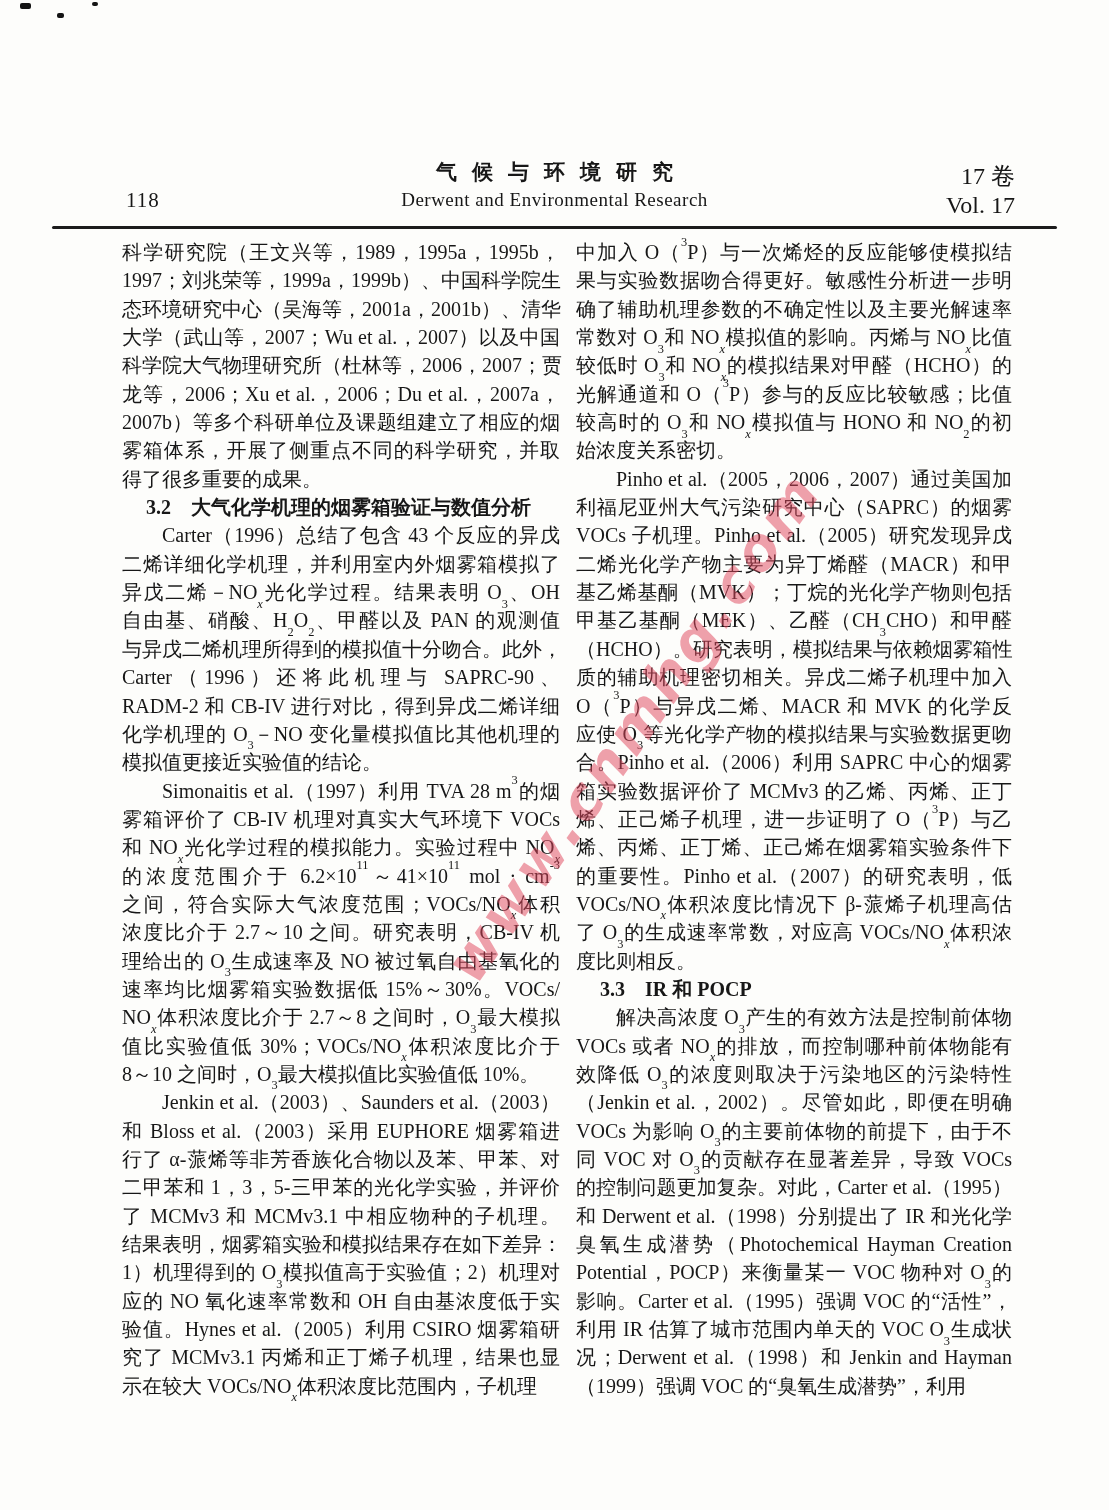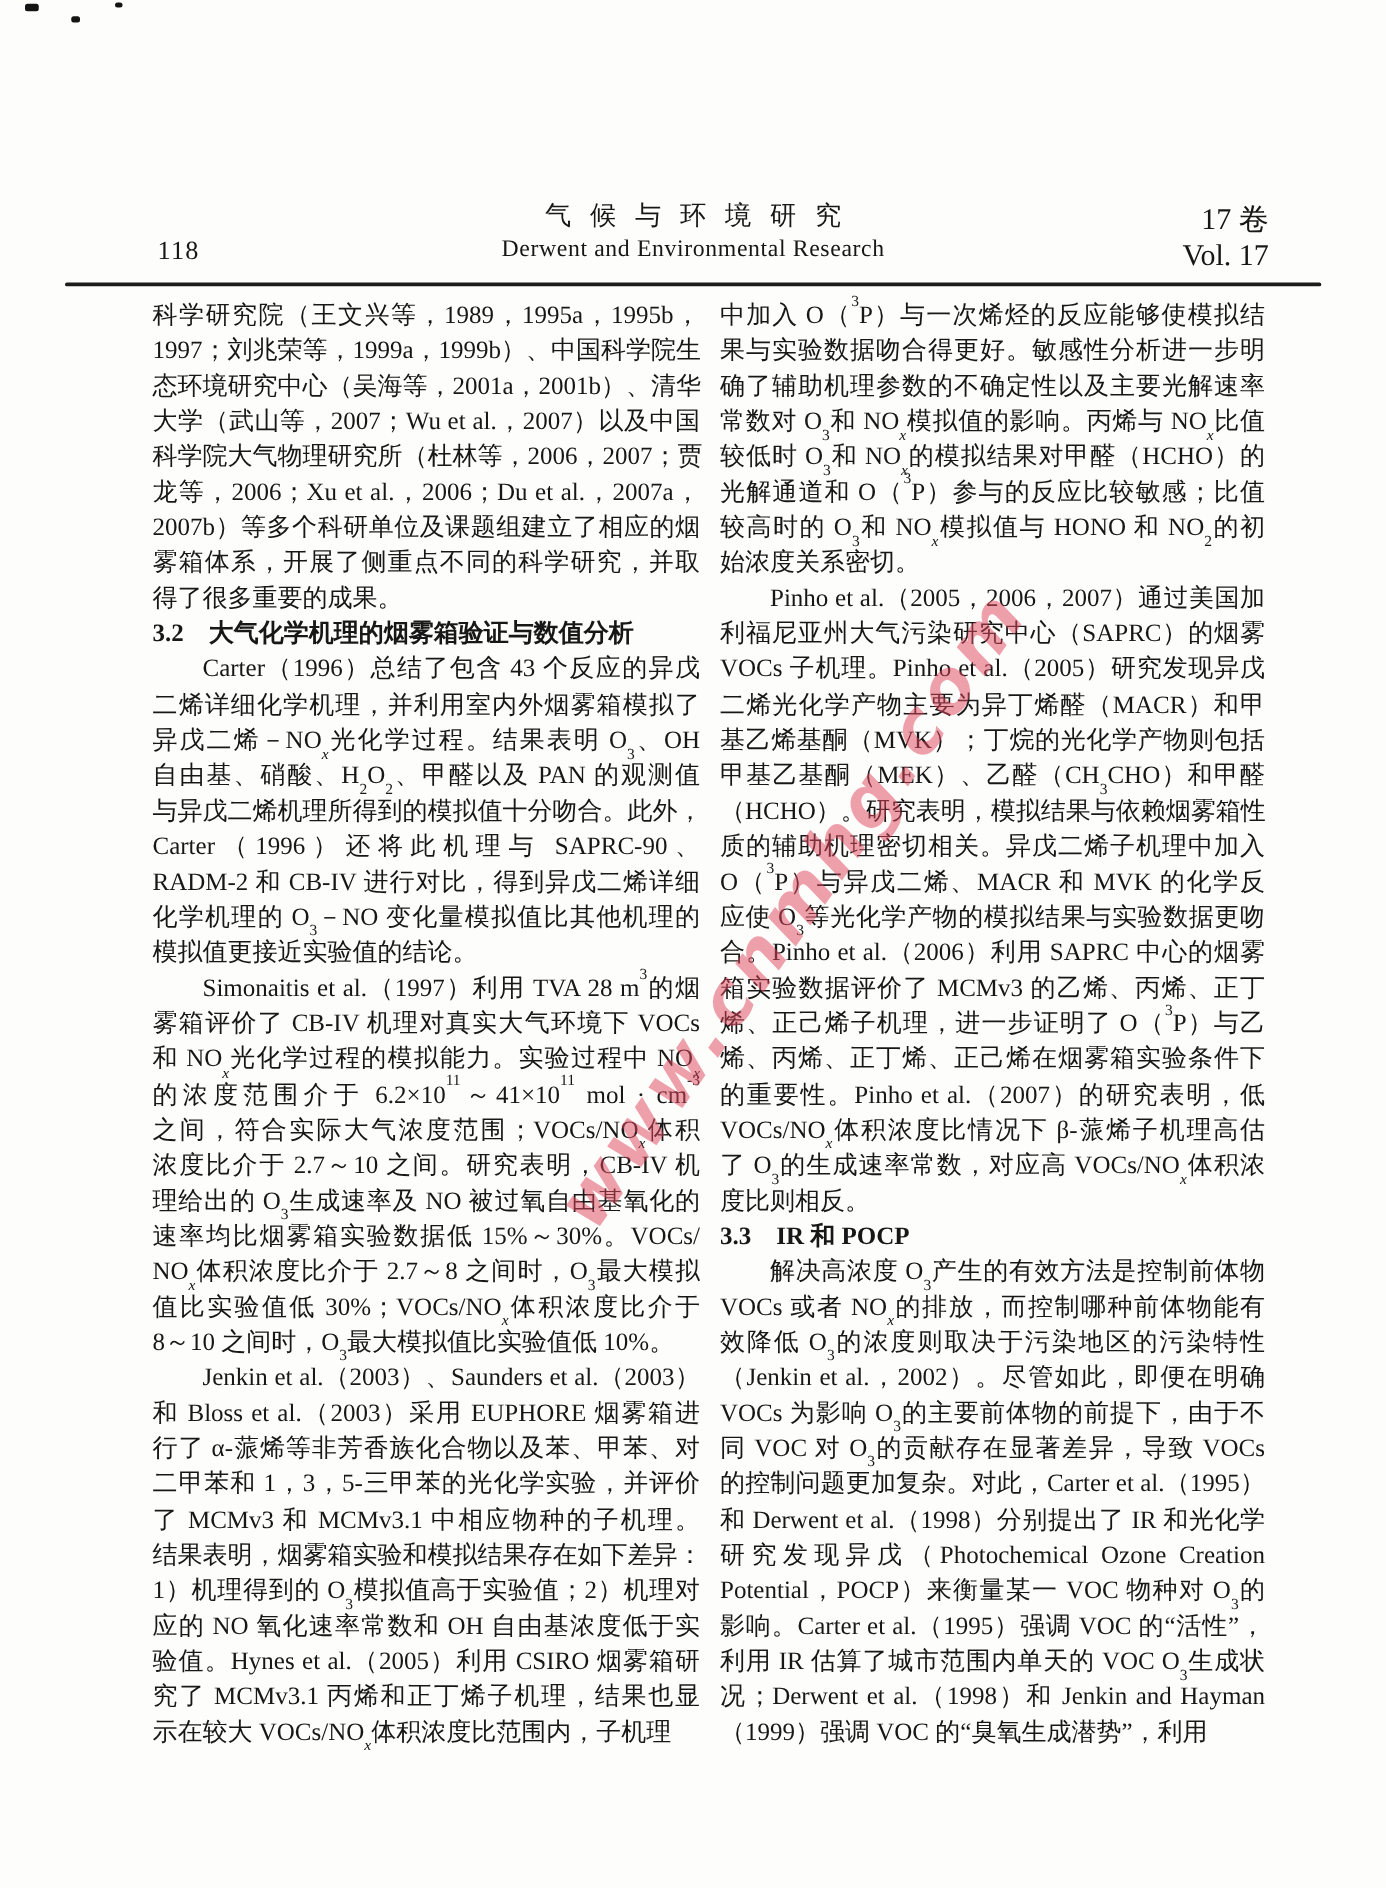--- a/index.html
+++ b/index.html
@@ -13,21 +13,21 @@
   }
   
   .pageno{
     position:absolute;left:126px;top:188px;
     font-size:21px;letter-spacing:1px;
   }
   .head-center{
     position:absolute;left:0;top:158px;width:1109px;text-align:center;
   }
   .jcn{
-    font-size:21px;font-weight:normal;letter-spacing:15px;
+    font-size:21px;font-weight:bold;letter-spacing:15px;
     text-indent:15px;
   }
   .jen{font-size:19px;margin-top:3px;letter-spacing:0.5px;}
   .vol{
     position:absolute;right:94px;top:162px;text-align:right;
     font-size:24px;line-height:29px;
   }
   .rule{
     position:absolute;left:52px;top:226px;width:1005px;height:3px;
     background:#1c1c1c;border-radius:2px;
@@ -45,21 +45,21 @@
   }
   .col-left{left:122px;width:438px;}
   .col-right{left:576px;width:436px;}
   .line{
     display:block;width:100%;
     text-align:justify;text-align-last:justify;
     white-space:nowrap;
   }
   .line.end,.line.heading{text-align-last:left;}
   .line.indent{text-indent:2em;}
-  .line.heading{font-weight:bold;}
+  .line.heading{font-weight:bold;margin-left:24px;}
   sup{position:relative;top:-0.45em;font-size:0.62em;line-height:0;}
   sub{position:relative;top:0.28em;font-size:0.62em;line-height:0;}
   sub i{font-style:italic;}
   
   .watermark{
     position:absolute;left:340px;top:712px;width:560px;
     text-align:center;
     font-family:"DejaVu Sans",sans-serif;
     font-style:italic;font-weight:bold;
     font-size:58px;letter-spacing:4px;
@@ -164,21 +164,21 @@
       <div class="line end">度比则相反。</div>
       <div class="line heading">3.3　IR 和 POCP</div>
       <div class="line indent">解决高浓度 O<sub>3</sub>产生的有效方法是控制前体物</div>
       <div class="line">VOCs 或者 NO<sub><i>x</i></sub>的排放，而控制哪种前体物能有</div>
       <div class="line">效降低 O<sub>3</sub>的浓度则取决于污染地区的污染特性</div>
       <div class="line">（Jenkin et al.，2002）。尽管如此，即便在明确</div>
       <div class="line">VOCs 为影响 O<sub>3</sub>的主要前体物的前提下，由于不</div>
       <div class="line">同 VOC 对 O<sub>3</sub>的贡献存在显著差异，导致 VOCs</div>
       <div class="line">的控制问题更加复杂。对此，Carter et al.（1995）</div>
       <div class="line">和 Derwent et al.（1998）分别提出了 IR 和光化学</div>
-      <div class="line">研究发现异戊（Photochemical Ozone Creation</div>
+      <div class="line">臭氧生成潜势（Photochemical Hayman Creation</div>
       <div class="line">Potential，POCP）来衡量某一 VOC 物种对 O<sub>3</sub>的</div>
       <div class="line">影响。Carter et al.（1995）强调 VOC 的“活性”，</div>
       <div class="line">利用 IR 估算了城市范围内单天的 VOC O<sub>3</sub>生成状</div>
       <div class="line">况；Derwent et al.（1998）和 Jenkin and Hayman</div>
       <div class="line end">（1999）强调 VOC 的“臭氧生成潜势”，利用</div>
     </div>
 
   <div class="watermark" style="color: rgb(224, 69, 92);">www.cnmhg.com</div>
 
 </div>

